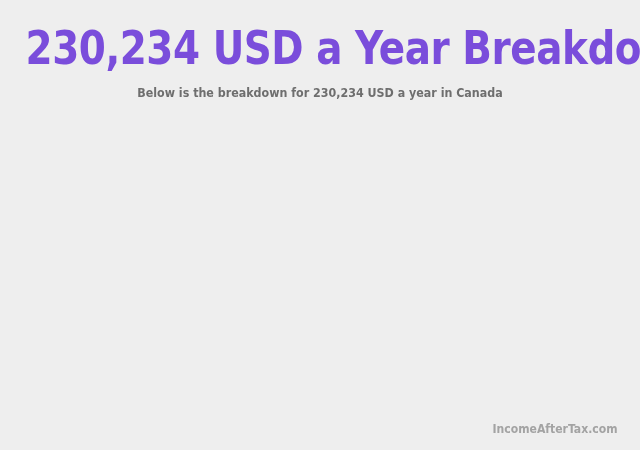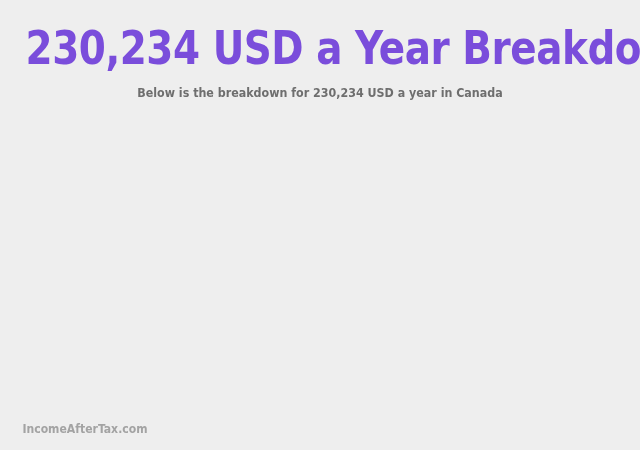--- a/index.html
+++ b/index.html
@@ -62,21 +62,21 @@
   }
   .chart-empty {
     width: 100%;
     height: 100%;
   }
   .footer {
     position: absolute;
     top: 420px;
     left: 0;
     width: 640px;
-    text-align: left;
+    text-align: right;
   }
   .watermark {
     margin: 0;
     font-family: "DejaVu Sans Condensed", "Liberation Sans Narrow", "Liberation Sans", sans-serif;
     font-size: 13px;
     font-weight: bold;
     line-height: 18px;
     color: #a3a3a3;
     white-space: nowrap;
     transform: scaleX(0.93);

